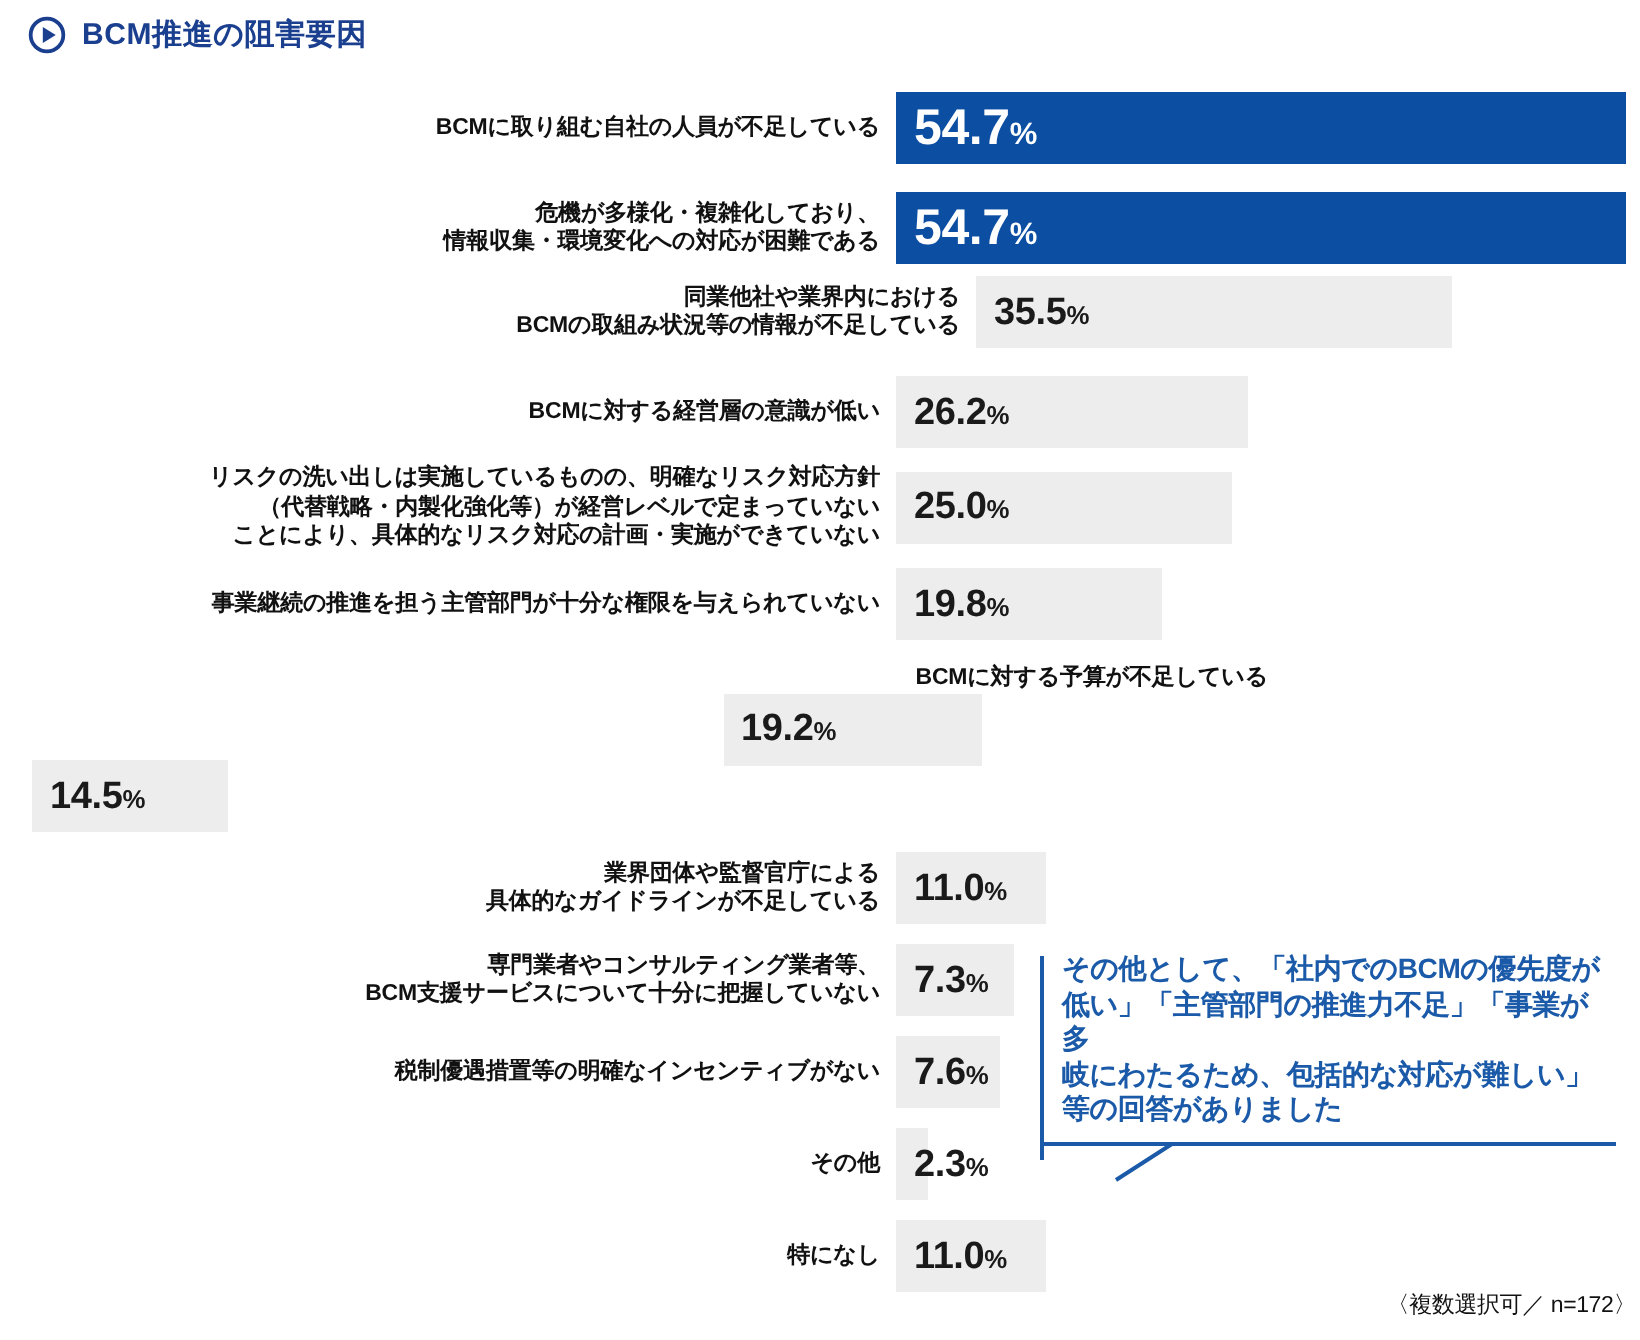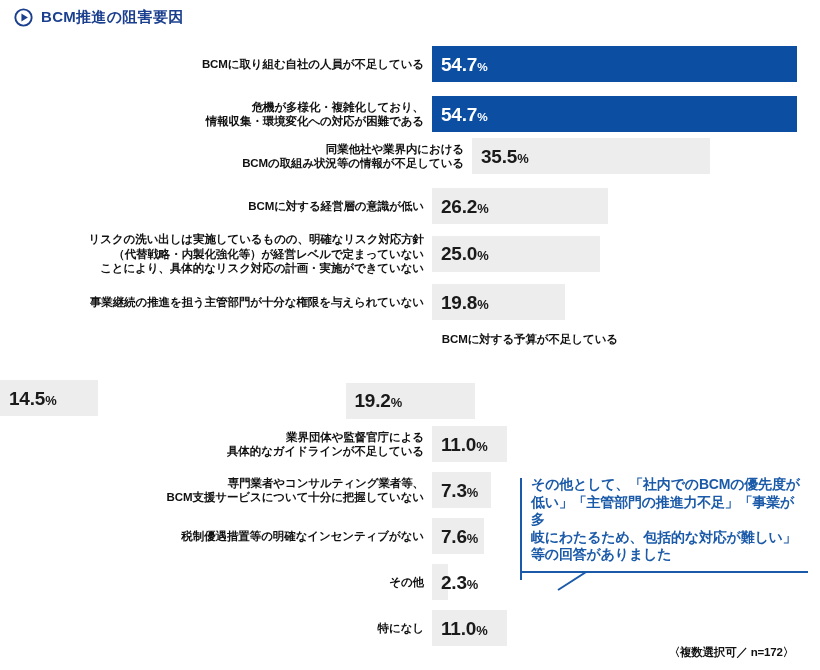--- a/index.html
+++ b/index.html
@@ -21,21 +21,21 @@
   #play-icon { width:19px; height:19px; display:block; flex:none; }
   #title-text {
     font-size:15px; font-weight:bold; letter-spacing:.3px;
     color:#1b3f8f;
     white-space:nowrap;
   }
 
   
   #chart {
     position:absolute;
-    left:0; top:38px;
+    left:16px; top:38px;
     width:793px; height:600px;
   }
   .row {
     position:absolute;
     left:0;
     width:820px;
     display:flex;
     align-items:center;
   }
   .row-label {
@@ -68,21 +68,21 @@
     position:relative;
     z-index:2;
     padding-left:9px;
     font-size:19px;
     font-weight:bold;
     color:#1a1a1a;
     white-space:nowrap;
     letter-spacing:-0.2px;
     line-height:1;
   }
-  .bar-wrap.hi .bar-value { color:#ffffff; font-size:19px; }
+  .bar-wrap.hi .bar-value { color:#ffffff; font-size:25px; }
   .bar-value .pct { font-size:0.68em; font-weight:bold; }
   .bar-wrap.hi .bar-value .pct { font-size:0.62em; }
 
   
   #callout {
     position:absolute;
     left:520px; top:478px;
     width:288px; height:110px;
   }
   #callout-border-left {
@@ -99,23 +99,23 @@
     line-height:17.5px;
     font-weight:bold;
     color:#1b5aa8;
     letter-spacing:-0.2px;
     white-space:pre-line;
   }
 
   
   #footer-note {
     position:absolute;
-    right:26px; bottom:10px;
+    right:2px; bottom:10px;
     font-size:11.5px;
-    font-weight:bold;
+    font-weight:normal;
     color:#111;
     letter-spacing:-0.2px;
   }
 </style>
 </head>
 <body>
 
 <div id="title-bar">
   <svg id="play-icon" viewBox="0 0 20 20">
     <circle cx="10" cy="10" r="8.6" fill="none" stroke="#1b3f8f" stroke-width="2"></circle>
@@ -166,21 +166,21 @@
     </div>
     <div class="row" style="top: 246px;">
       <div class="row-label">事業継続の推進を担う主管部門が十分な権限を与えられていない</div>
       <div class="bar-wrap" style="min-width: 133px;">
         <div class="bar" style="width: 133px;"></div>
         <div class="bar-value"><span>19.8</span><span class="pct">%</span></div>
       </div>
     </div>
     <div class="row" style="top: 294px; flex-direction: column;">
       <div class="row-label">BCMに対する予算が不足している</div>
-      <div class="bar-wrap" style="min-width: 129px; margin-top: 36px;">
+      <div class="bar-wrap" style="min-width: 129px;">
         <div class="bar" style="width: 129px;"></div>
         <div class="bar-value"><span>19.2</span><span class="pct">%</span></div>
       </div>
     </div>
     <div class="row" style="top: 342px;">
       <div class="bar-wrap" style="min-width: 98px;">
         <div class="bar" style="width: 98px;"></div>
         <div class="bar-value"><span>14.5</span><span class="pct">%</span></div>
       </div>
     </div>

